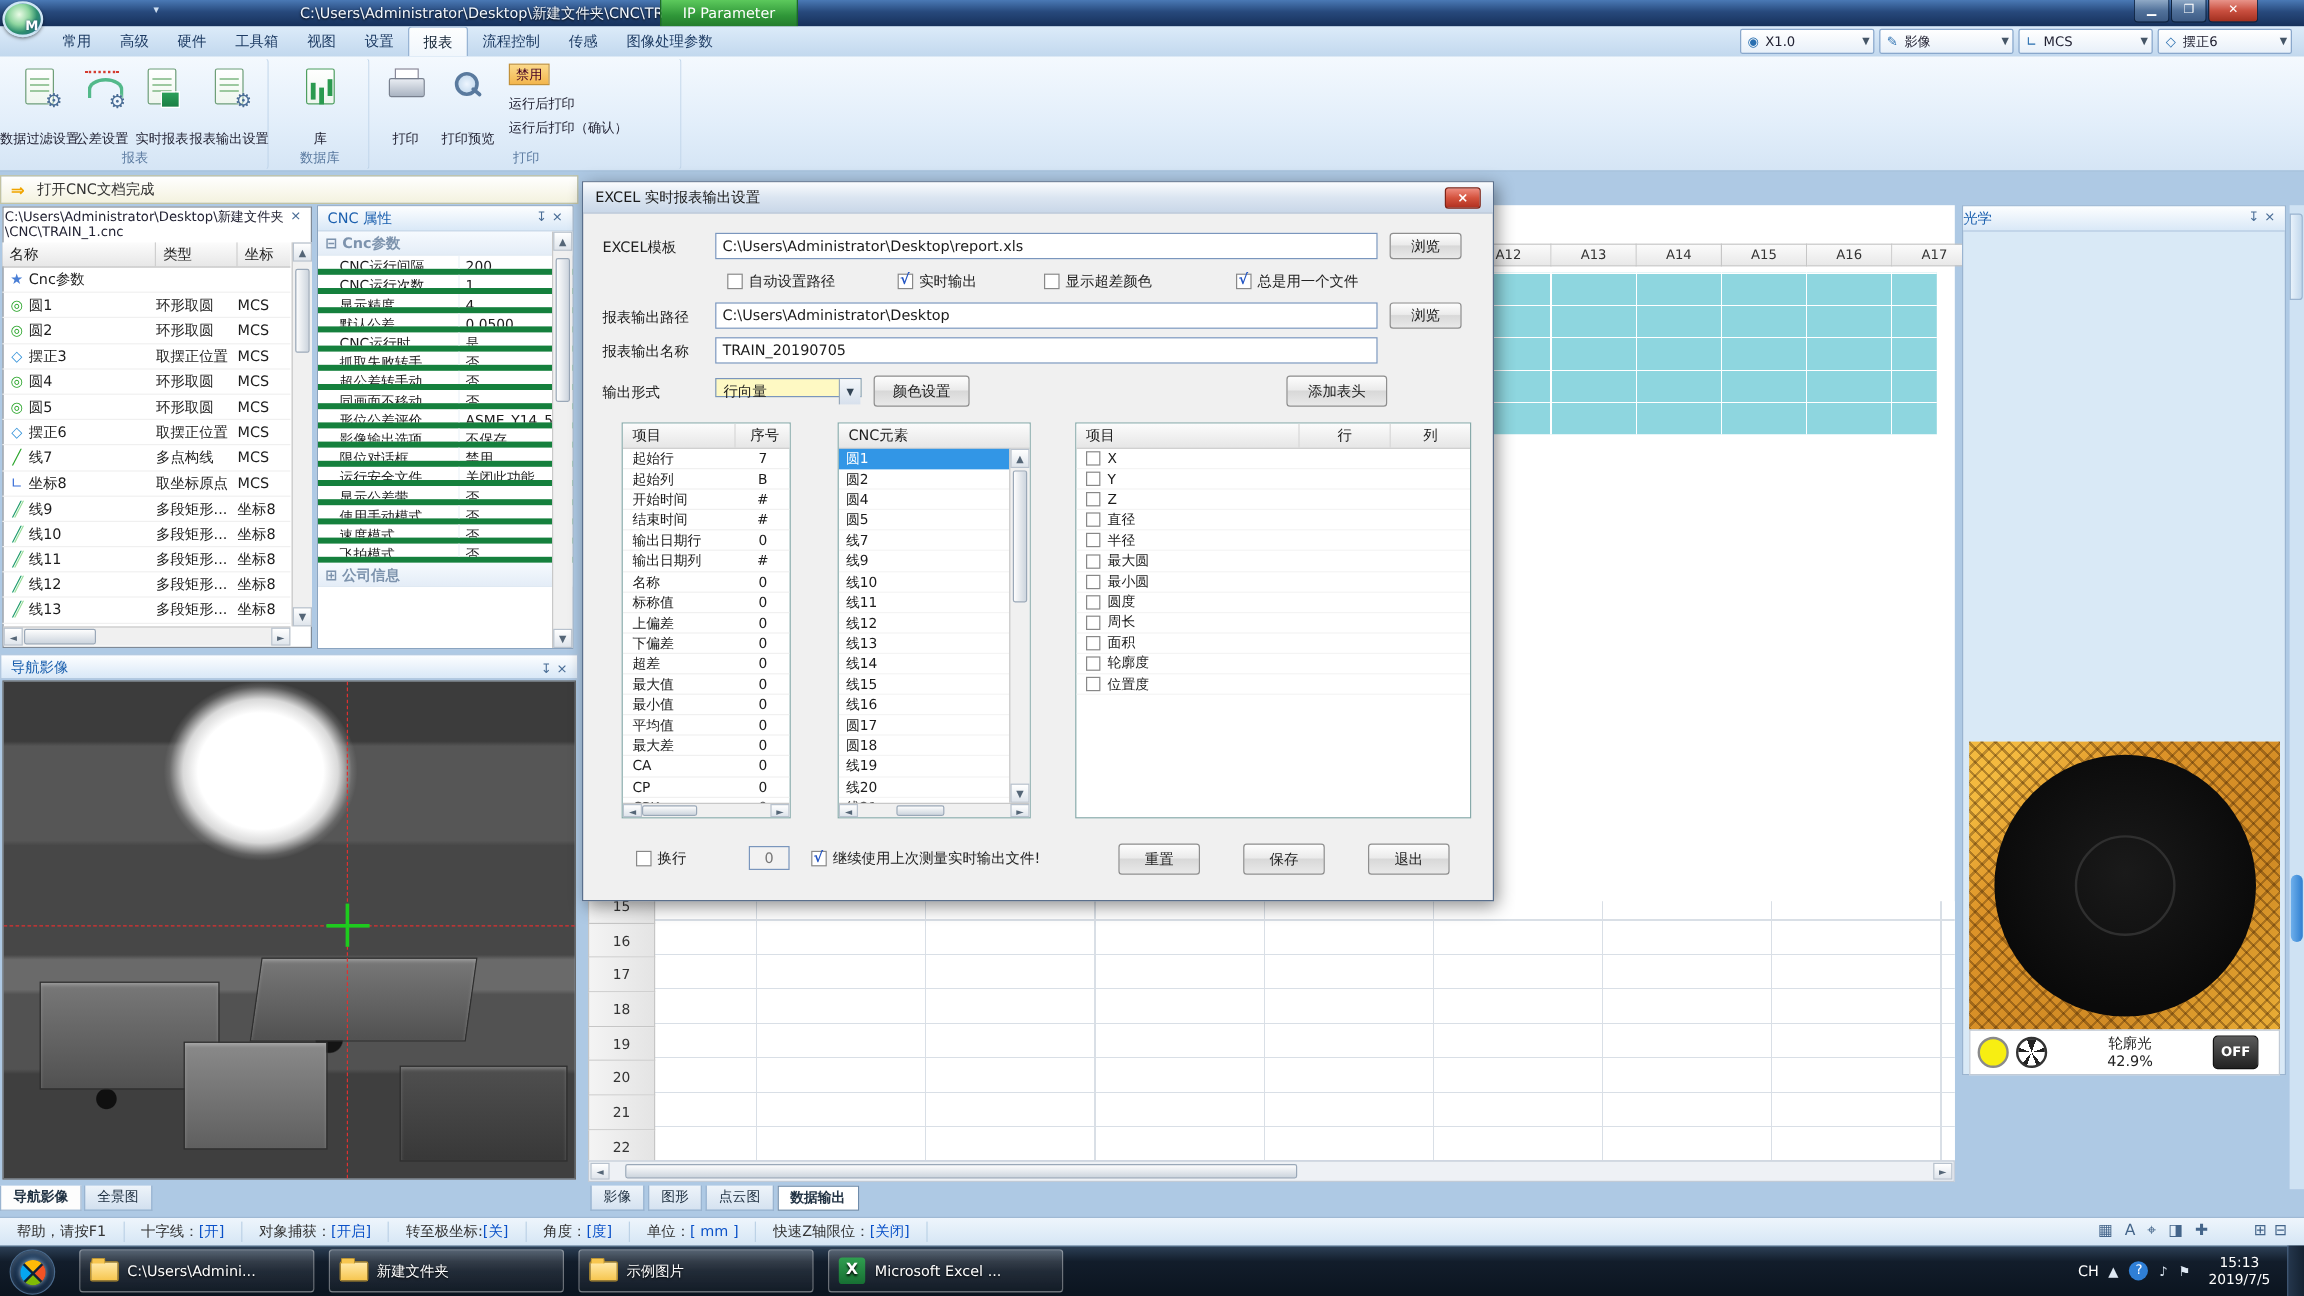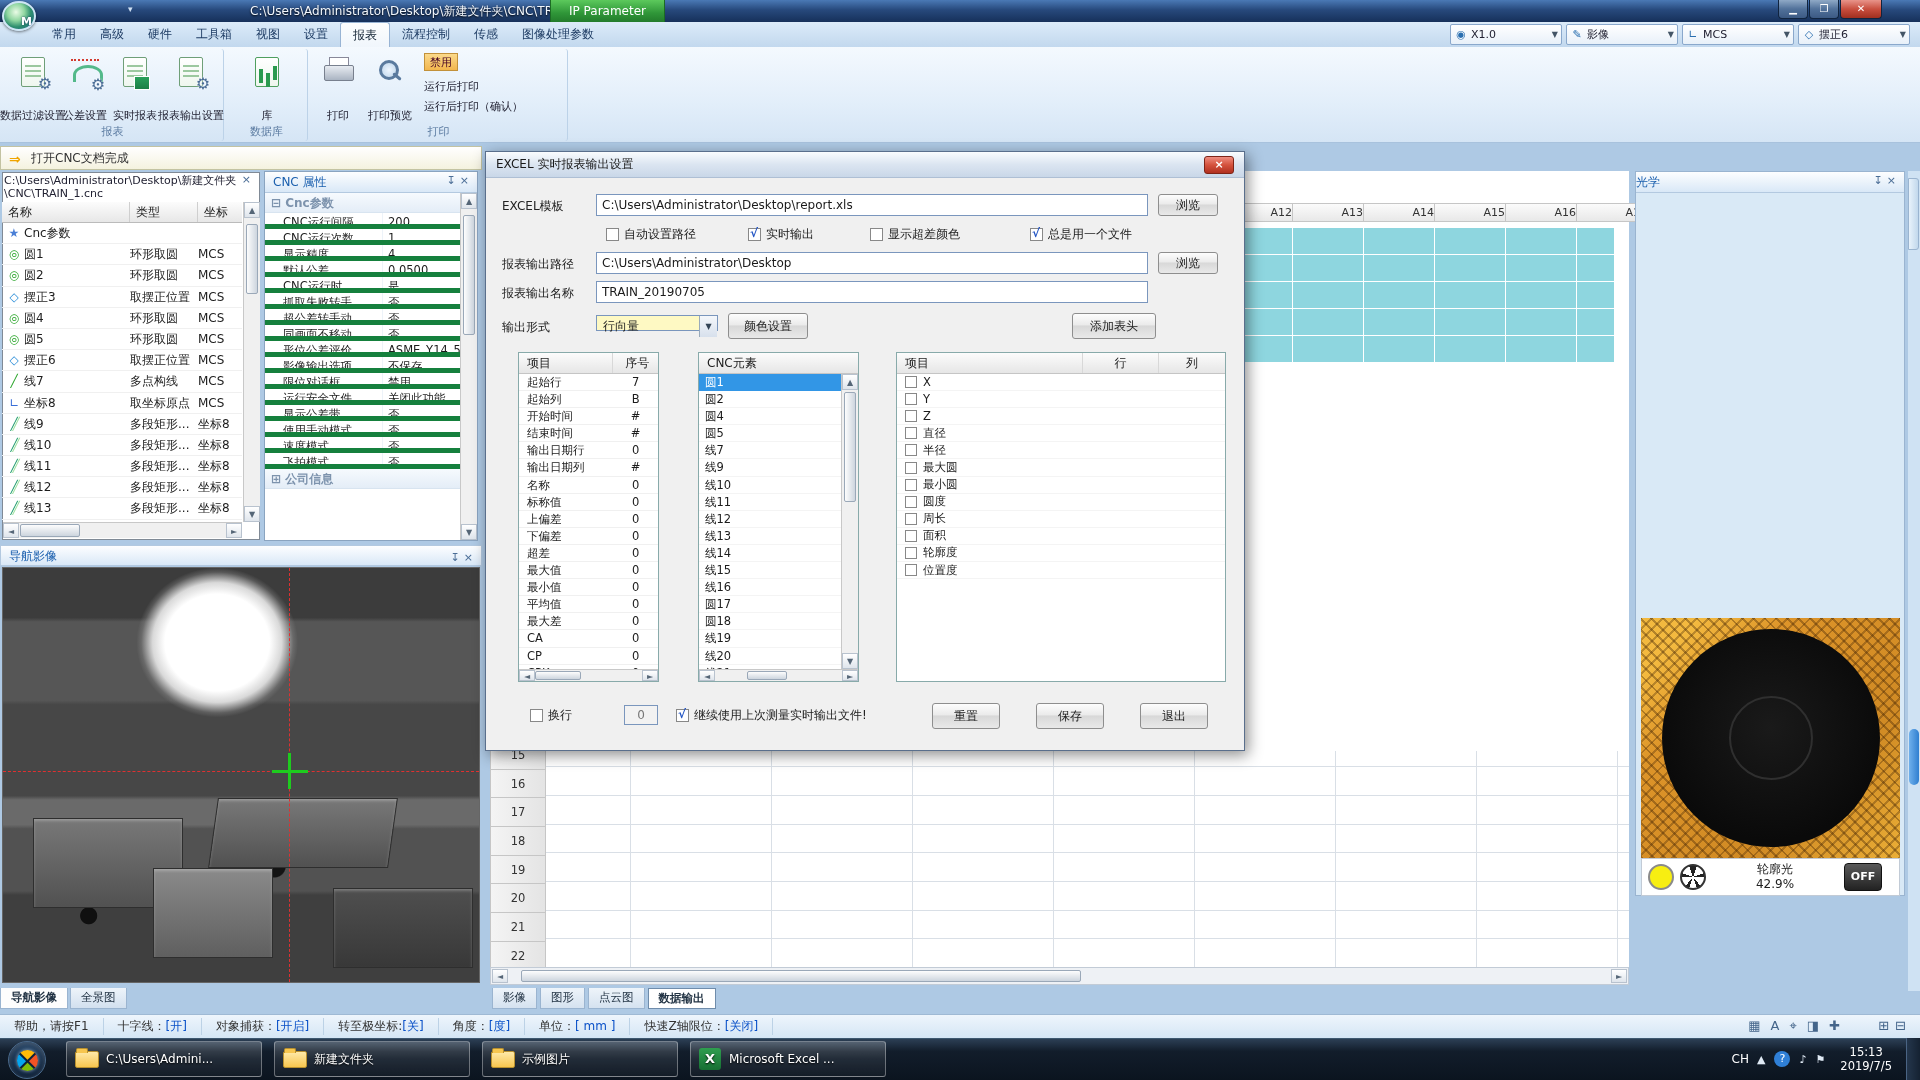--- a/index.html
+++ b/index.html
@@ -94,21 +94,21 @@
 .redv{position:absolute;top:0;bottom:0;width:0;border-left:1px dashed #e03030}
 .redh{position:absolute;left:0;right:0;height:0;border-top:1px dashed #e03030}
 .gcross-v{position:absolute;width:3px;height:36px;background:#1ecb1e}
 .gcross-h{position:absolute;width:36px;height:3px;background:#1ecb1e}
 .navtabs{left:0;top:988px;height:21px;display:flex;gap:2px}
 .ntab{padding:2px 10px;font-size:11.5px;background:linear-gradient(#eef4fa,#d2e0ef);border:1px solid #9ab4d0;border-top:none;color:#234}
 .ntab.active{background:#fdfdfd;font-weight:bold}
 
 .sheet-right{left:1245px;top:171px;width:384px;height:796px;background:#fff}
 .colheads{position:absolute;left:-23px;top:32px;height:19px;display:flex}
-.colheads span{width:71px;height:19px;border:1px solid #c6c6c6;border-left:none;background:linear-gradient(#fbfbfb,#e8e8e8);text-align:right;line-height:18px;font-size:11px;color:#333;overflow:hidden}
+.colheads span{width:71px;height:19px;border:1px solid #c6c6c6;border-left:none;background:linear-gradient(#fbfbfb,#e8e8e8);text-align:center;line-height:18px;font-size:11px;color:#333;overflow:hidden}
 .cyan{position:absolute;left:-23px;top:56px;width:392px;height:135px;background:
  repeating-linear-gradient(0deg,transparent 0 26px,#ffffff 26px 27px),
  repeating-linear-gradient(90deg,transparent 0 70px,#ffffff 70px 71px),#8ed6df}
 .sheet-bottom{left:490px;top:751px;width:1139px;height:216px;background:
  repeating-linear-gradient(0deg,transparent 0 27.7px,#d9dfe6 27.7px 28.7px),
  repeating-linear-gradient(90deg,transparent 0 140px,#d9dfe6 140px 141px),#fff}
 .rowheads{position:absolute;left:0;top:-10px;width:56px}
 .rowheads span{display:block;width:56px;height:28.7px;background:linear-gradient(90deg,#f4f4f4,#e4e4e4);border:1px solid #c6c6c6;border-top:none;text-align:center;line-height:28px;font-size:11.5px;color:#333}
 .sheet-hsb{left:490px;top:967px;width:1139px;height:18px;background:#eef1f5;border:1px solid #c2cbd6}
 .sheettabs{left:492px;top:988px;height:21px;display:flex;gap:3px}

